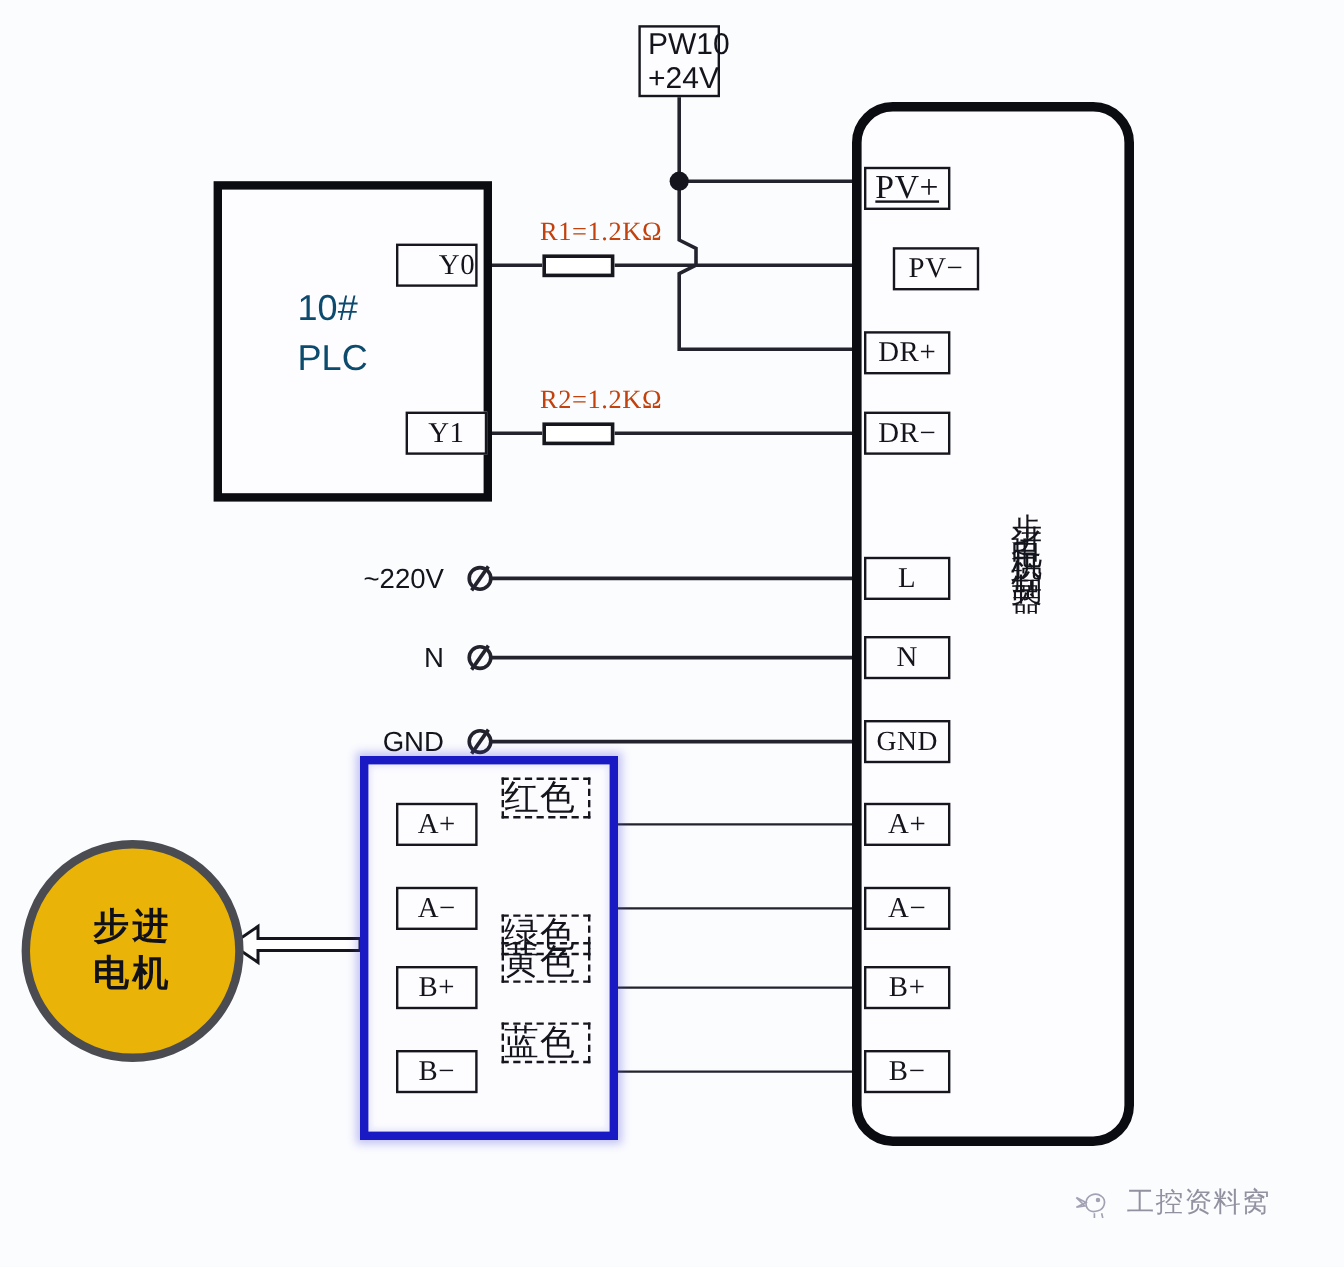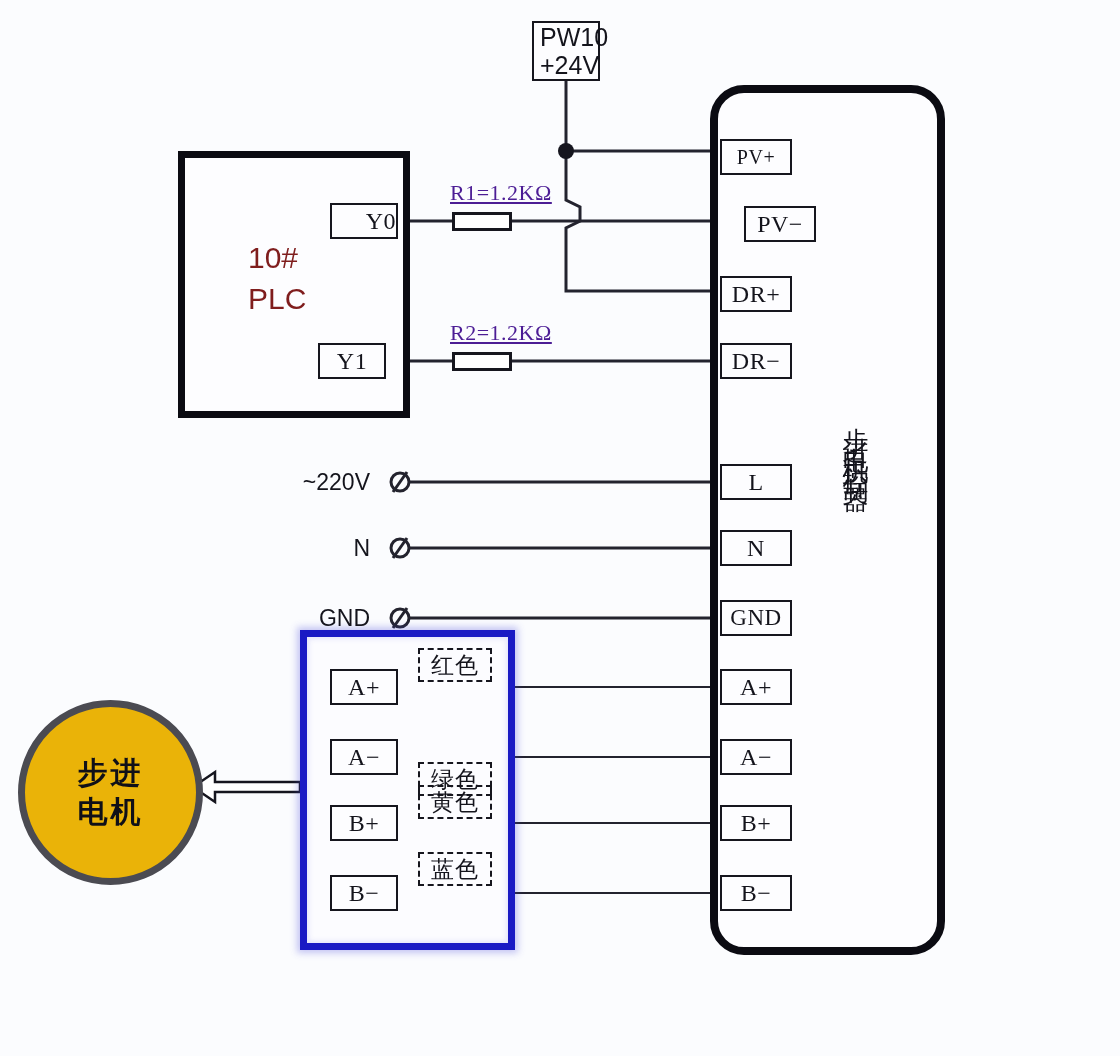--- a/index.html
+++ b/index.html
@@ -40,21 +40,21 @@
   .plc-box{
     position:absolute;
     border:7px solid #0b0b12;
     background:#fdfdff;
     box-sizing:border-box;
     z-index:4;
   }
   .plc-label{
     position:absolute;
     font-family:"Liberation Sans", sans-serif;
-    font-size:30px;color:#7f1d1d;
+    font-size:30px;color:#0c4a6e;
     line-height:1.35;
     z-index:5;
   }
   .ctrl-box{
     position:absolute;
     border:8px solid #0b0b12;
     border-radius:34px;
     background:#fdfdff;
     box-sizing:border-box;
     z-index:3;
@@ -70,41 +70,40 @@
   .resistor{
     position:absolute;
     border:3px solid #16161e;
     background:#ffffff;
     box-sizing:border-box;
     z-index:6;
   }
   .rlabel{
     position:absolute;
     font-family:"Liberation Serif", serif;
-    font-size:22px;color:#4c1d95;
+    font-size:22px;color:#c2410c;
     letter-spacing:.5px;
     white-space:nowrap;
     z-index:6;
-    text-decoration:underline;
   }
   .netlabel{
     position:absolute;
     font-family:"Liberation Sans", sans-serif;
     font-size:23px;color:#14141c;
     white-space:nowrap;
     text-align:right;
     z-index:6;
   }
   .colorlabel{
     position:absolute;
     border:2px dashed #16161e;
     background:transparent;
-    display:flex;align-items:center;justify-content:center;
+    display:flex;align-items:center;justify-content:flex-start;
     font-family:Liberation Serif, serif;
-    font-size:23px;color:#14141c;
+    font-size:29px;color:#14141c;
     letter-spacing:1px;
     box-sizing:border-box;
     z-index:7;
   }
   
   .blueblock{
     position:absolute;
     border:7px solid #1a1ac4;
     background:#fcfcff;
     box-sizing:border-box;
@@ -203,38 +202,38 @@
 
   <div class="plc-box" style="left:178px;top:151px;width:232px;height:267px;"></div>
   <div class="plc-label" style="left:248px;top:238px;">
     <div>10#</div>
     <div>PLC</div>
   </div>
 
   <div class="term" style="left:330px;top:203px;width:68px;height:36px;font-size:24px;justify-content:flex-end;">
     <span>Y0</span>
   </div>
-  <div class="term" style="left:318px;top:343px;width:68px;height:36px;font-size:24px;">
+  <div class="term" style="left:338px;top:343px;width:68px;height:36px;font-size:24px;">
     <span>Y1</span>
   </div>
 
   <div class="resistor" style="left:452px;top:212px;width:60px;height:19px;"></div>
   <div class="rlabel" style="left:450px;top:180px;">R1=1.2KΩ</div>
 
   <div class="resistor" style="left:452px;top:352px;width:60px;height:19px;"></div>
   <div class="rlabel" style="left:450px;top:320px;">R2=1.2KΩ</div>
 
   <div class="netlabel" style="left:200px;top:469px;width:170px;">~220V</div>
   <div class="netlabel" style="left:200px;top:535px;width:170px;">N</div>
   <div class="netlabel" style="left:200px;top:605px;width:170px;">GND</div>
 
   <div class="ctrl-box" style="left:710px;top:85px;width:235px;height:870px;"></div>
   <div class="ctrl-vlabel" style="left:838px;top:407px;">步进电机控制器</div>
 
-  <div class="term" style="left:720px;top:139px;width:72px;height:36px;font-size:20px;">
+  <div class="term" style="left:720px;top:139px;width:72px;height:36px;font-size:28px;text-decoration:underline;">
     <span>PV+</span>
   </div>
   <div class="term" style="left:720px;top:206px;width:72px;height:36px;font-size:24px;margin-left:24px;">
     <span>PV−</span>
   </div>
   <div class="term" style="left:720px;top:276px;width:72px;height:36px;font-size:24px;">
     <span>DR+</span>
   </div>
   <div class="term" style="left:720px;top:343px;width:72px;height:36px;font-size:24px;">
     <span>DR−</span>
@@ -292,14 +291,25 @@
   </div>
 
   <div class="motor-ring" style="left:18px;top:700px;width:185px;height:185px;">
     <div class="motor-text">
       <div>步进</div>
       <div>电机</div>
     </div>
   </div>
 
 
+  <div class="watermark" style="left:895px;top:986px;">
+    <svg width="36" height="30" viewBox="0 0 36 30">
+      <g stroke="#5a5a78" fill="none" stroke-width="1.4">
+        <path d="M10 16 C10 9, 18 6, 23 10 C27 13, 26 20, 20 22 C14 24, 10 21, 10 16 Z"></path>
+        <path d="M10 15 L2 11 L9 18 L2 19 Z"></path>
+        <circle cx="20" cy="13" r="1.2" fill="#5a5a78"></circle>
+        <path d="M23 24 L24 28 M17 24 L17 28"></path>
+      </g>
+    </svg>
+    <span class="wm-text">工控资料窝</span>
+  </div>
 
 </div>
 
 </body></html>

